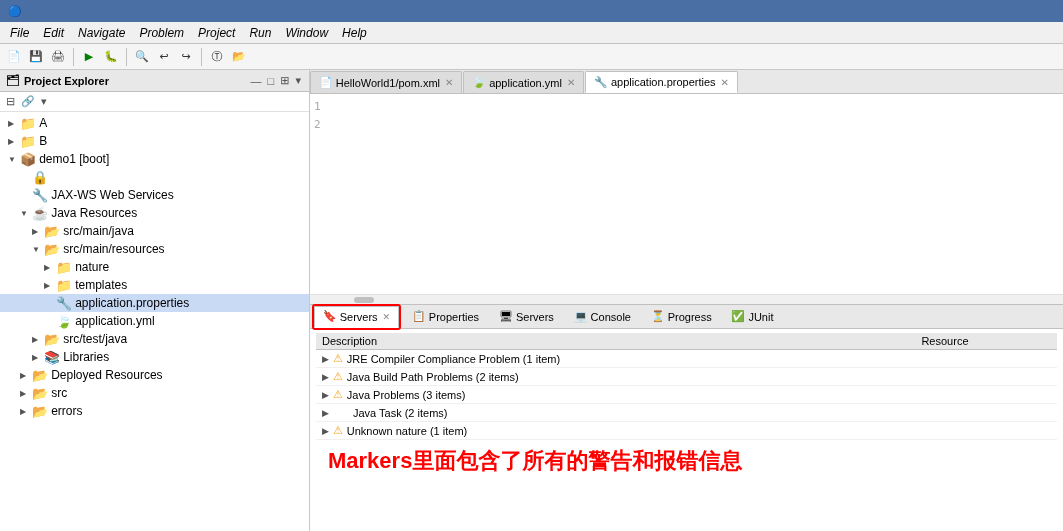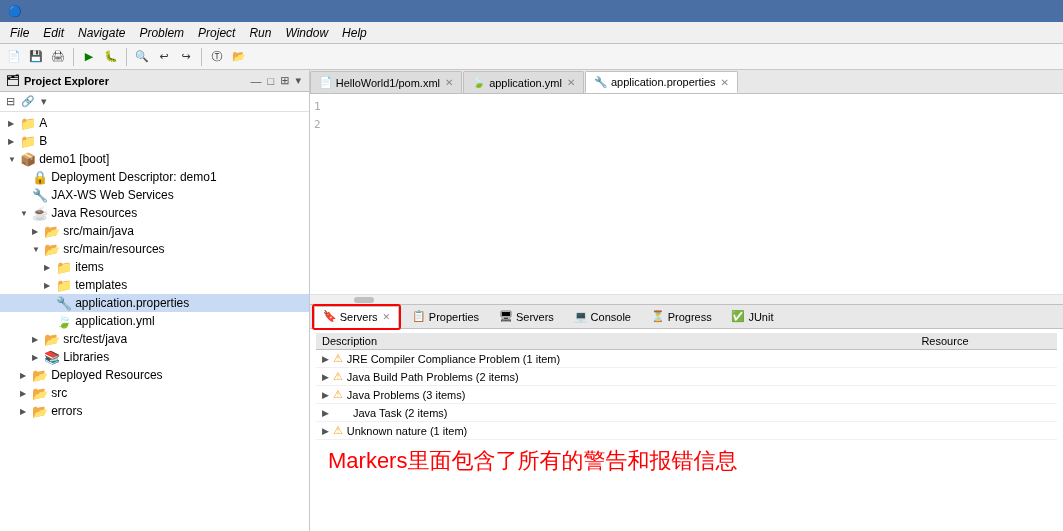--- a/index.html
+++ b/index.html
@@ -199,21 +199,21 @@
       position: sticky;
       top: 0;
     }
     #markers-table td { padding: 1px 6px; border-bottom: 1px solid #f0f0f0; }
     .marker-row td { height: 18px; }
 
     
     #annotation-text {
       color: red;
       font-size: 22px;
-      font-weight: normal;
+      font-weight: bold;
       padding: 6px 12px;
       font-family: 'Microsoft YaHei', 'SimHei', sans-serif;
     }
 
     
     ::-webkit-scrollbar { width: 8px; height: 8px; }
     ::-webkit-scrollbar-track { background: #f0f0f0; }
     ::-webkit-scrollbar-thumb { background: #c0c0c0; border-radius: 4px; }
 
     
@@ -297,21 +297,20 @@
         <span class="indent" style="width:4px;"></span>
         <span class="arrow caret-down"></span>
         <span class="icon">📦</span>
         <span class="label">demo1 [boot]</span>
       </div>
 
       <div class="tree-item">
         <span class="indent" style="width:16px;"></span>
         <span class="arrow" style="width:10px;"></span>
         <span class="icon">🔒</span>
-        <span class="label">Deployment Descriptor: demo1</span>
       </div>
 
       <div class="tree-item">
         <span class="indent" style="width:16px;"></span>
         <span class="arrow" style="width:10px;"></span>
         <span class="icon">🔧</span>
         <span class="label">JAX-WS Web Services</span>
       </div>
 
       <div class="tree-item">
@@ -332,21 +331,21 @@
         <span class="indent" style="width:28px;"></span>
         <span class="arrow caret-down"></span>
         <span class="icon">📂</span>
         <span class="label">src/main/resources</span>
       </div>
 
       <div class="tree-item">
         <span class="indent" style="width:40px;"></span>
         <span class="arrow caret-right"></span>
         <span class="icon">📁</span>
-        <span class="label">items</span>
+        <span class="label">nature</span>
       </div>
 
       <div class="tree-item">
         <span class="indent" style="width:40px;"></span>
         <span class="arrow caret-right"></span>
         <span class="icon">📁</span>
         <span class="label">templates</span>
       </div>
 
       <div class="tree-item selected">

